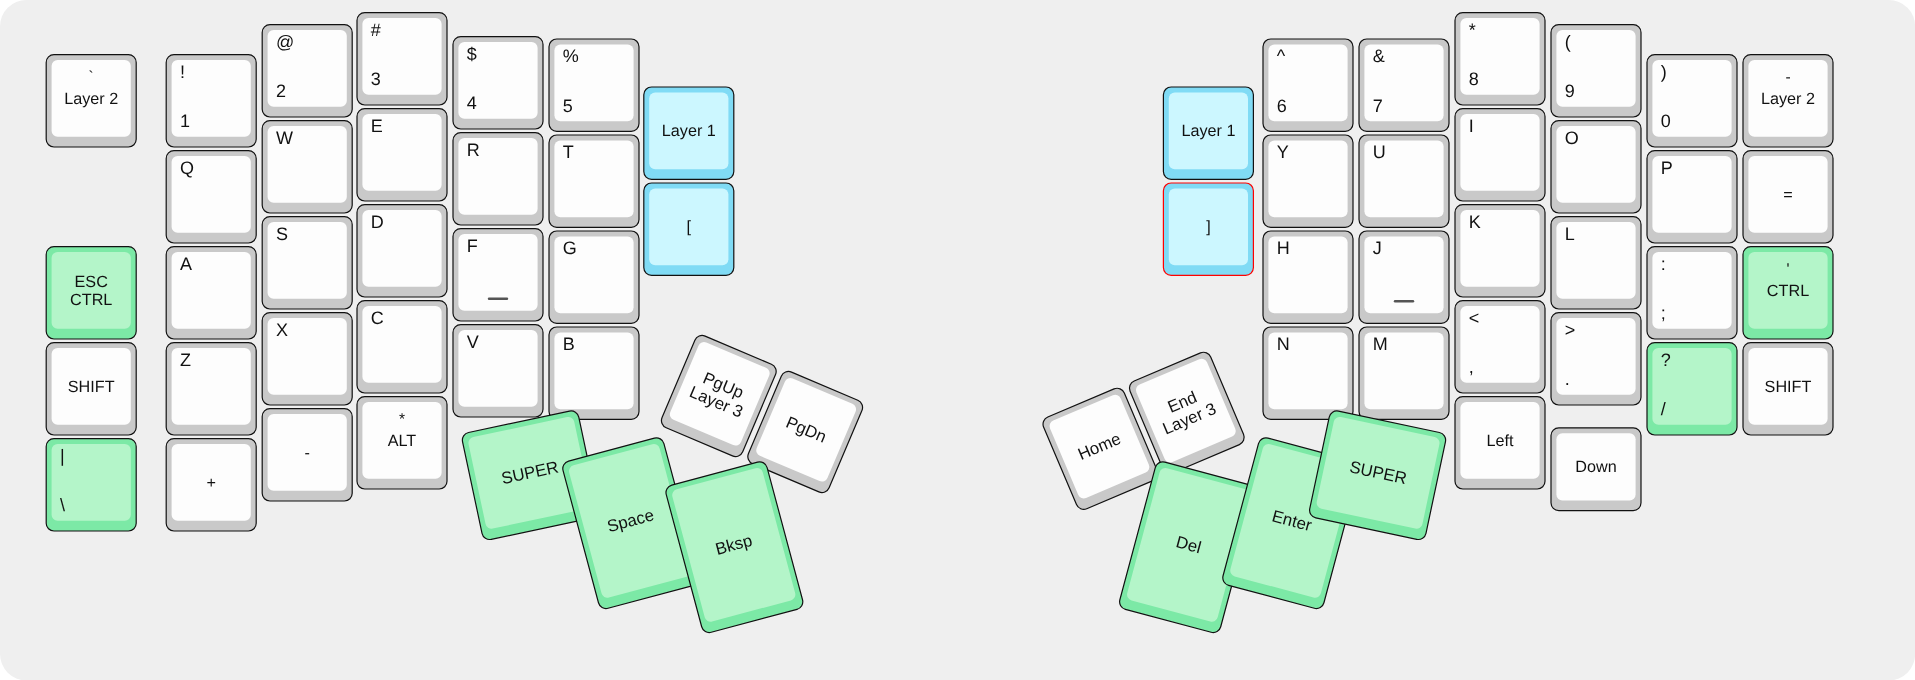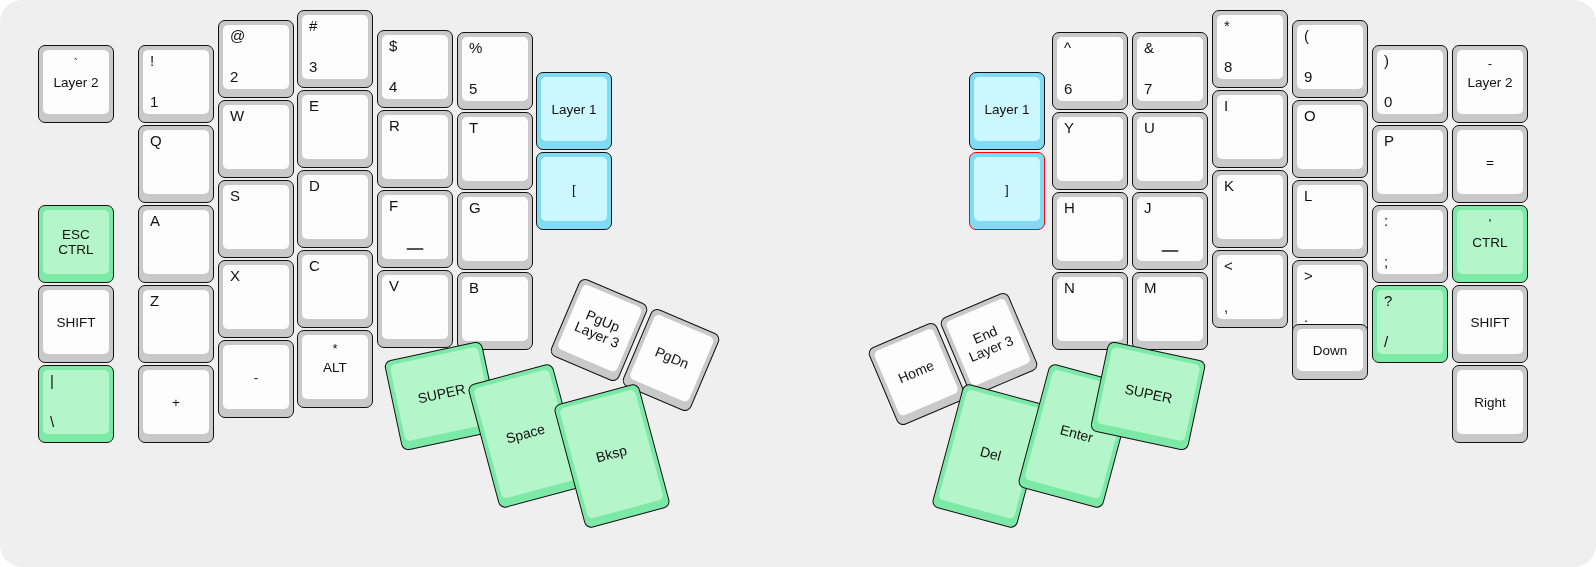--- a/index.html
+++ b/index.html
@@ -310,20 +310,25 @@
       <div class="cap">
         <div class="lbl tl">K</div>
       </div>
     </div>
     <div class="key" style="left: 1212px; top: 250px; width: 76px; height: 78px;">
       <div class="cap">
         <div class="lbl tl">&lt;</div>
         <div class="lbl bl">,</div>
       </div>
     </div>
+    <div class="key" style="left: 1212px; top: 330px; width: 76px; height: 78px;">
+      <div class="cap">
+        <div class="lbl mid">Left</div>
+      </div>
+    </div>
     <div class="key" style="left: 1292px; top: 20px; width: 76px; height: 78px;">
       <div class="cap">
         <div class="lbl tl">(</div>
         <div class="lbl bl">9</div>
       </div>
     </div>
     <div class="key" style="left: 1292px; top: 100px; width: 76px; height: 78px;">
       <div class="cap">
         <div class="lbl tl">O</div>
       </div>
@@ -332,21 +337,21 @@
       <div class="cap">
         <div class="lbl tl">L</div>
       </div>
     </div>
     <div class="key" style="left: 1292px; top: 260px; width: 76px; height: 78px;">
       <div class="cap">
         <div class="lbl tl">&gt;</div>
         <div class="lbl bl">.</div>
       </div>
     </div>
-    <div class="key" style="left: 1292px; top: 324px; width: 76px; height: 56px;">
+    <div class="key" style="left: 1292px; top: 356px; width: 76px; height: 70px;">
       <div class="cap">
         <div class="lbl mid">Down</div>
       </div>
     </div>
     <div class="key" style="left: 1372px; top: 45px; width: 76px; height: 78px;">
       <div class="cap">
         <div class="lbl tl">)</div>
         <div class="lbl bl">0</div>
       </div>
     </div>
@@ -380,25 +385,20 @@
     </div>
     <div class="key green" style="left: 1452px; top: 205px; width: 76px; height: 78px;">
       <div class="cap">
         <div class="lbl ct">'</div>
         <div class="lbl mid">CTRL</div>
       </div>
     </div>
     <div class="key" style="left: 1452px; top: 285px; width: 76px; height: 78px;">
       <div class="cap">
         <div class="lbl mid">SHIFT</div>
-      </div>
-    </div>
-    <div class="key" style="left: 1452px; top: 365px; width: 76px; height: 78px;">
-      <div class="cap">
-        <div class="lbl mid">Right</div>
       </div>
     </div>
     <div class="key rot" style="left: 880px; top: 332px; width: 74px; height: 84px; transform: rotate(-23deg);">
       <div class="cap">
         <div class="lbl mid">Home</div>
       </div>
     </div>
     <div class="key rot" style="left: 952px; top: 302px; width: 74px; height: 84px; transform: rotate(-23deg);">
       <div class="cap">
         <div class="lbl mid">End

